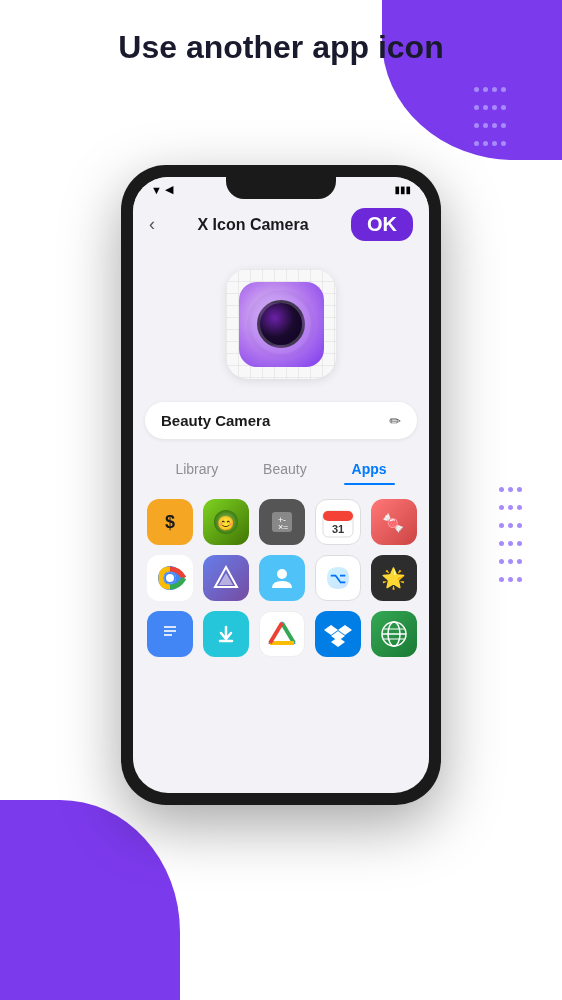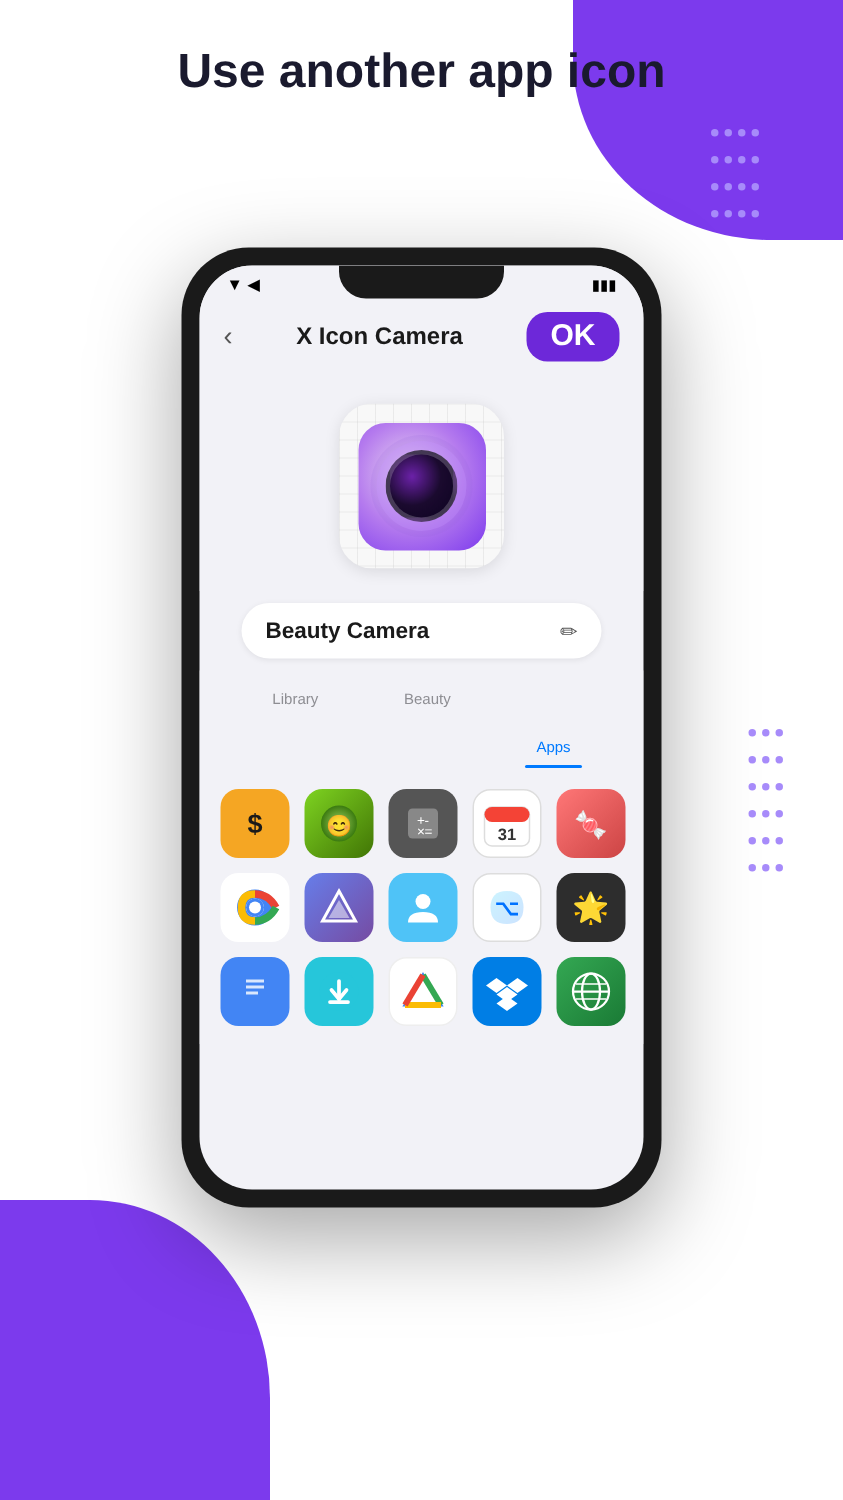--- a/index.html
+++ b/index.html
@@ -230,21 +230,21 @@
       width: 48px;
       height: 48px;
       border-radius: 50%;
       background: radial-gradient(circle at 35% 35%, #6b21a8, #1a0a2e, #0d0221);
       border: 3px solid rgba(255,255,255,0.2);
       box-shadow: 0 0 0 6px rgba(200,150,255,0.3), 0 0 0 10px rgba(150,100,220,0.15);
     }
 
     
     .app-name-section {
-      padding: 8px 28px;
+      padding: 8px 12px;
     }
 
     .app-name-bar {
       background: white;
       border-radius: 20px;
       display: flex;
       justify-content: space-between;
       align-items: center;
       padding: 10px 16px;
       box-shadow: 0 1px 4px rgba(0,0,0,0.08);
@@ -263,34 +263,33 @@
 
     
     .tabs-container {
       display: flex;
       justify-content: space-around;
       padding: 10px 20px 6px;
       background: #f2f2f7;
     }
 
     .tab {
-      font-size: 10px;
+      font-size: 14px;
       padding: 4px 8px;
       cursor: pointer;
       position: relative;
     }
 
     .tab.inactive {
       color: #8e8e93;
     }
 
     .tab.active {
       color: #007AFF;
-      font-weight: 400;
-      margin-top: 32px;
+      font-weight: 700;
     }
 
     .tab.active::after {
       content: '';
       position: absolute;
       bottom: -4px;
       left: 0;
       right: 0;
       height: 2px;
       background: #007AFF;

